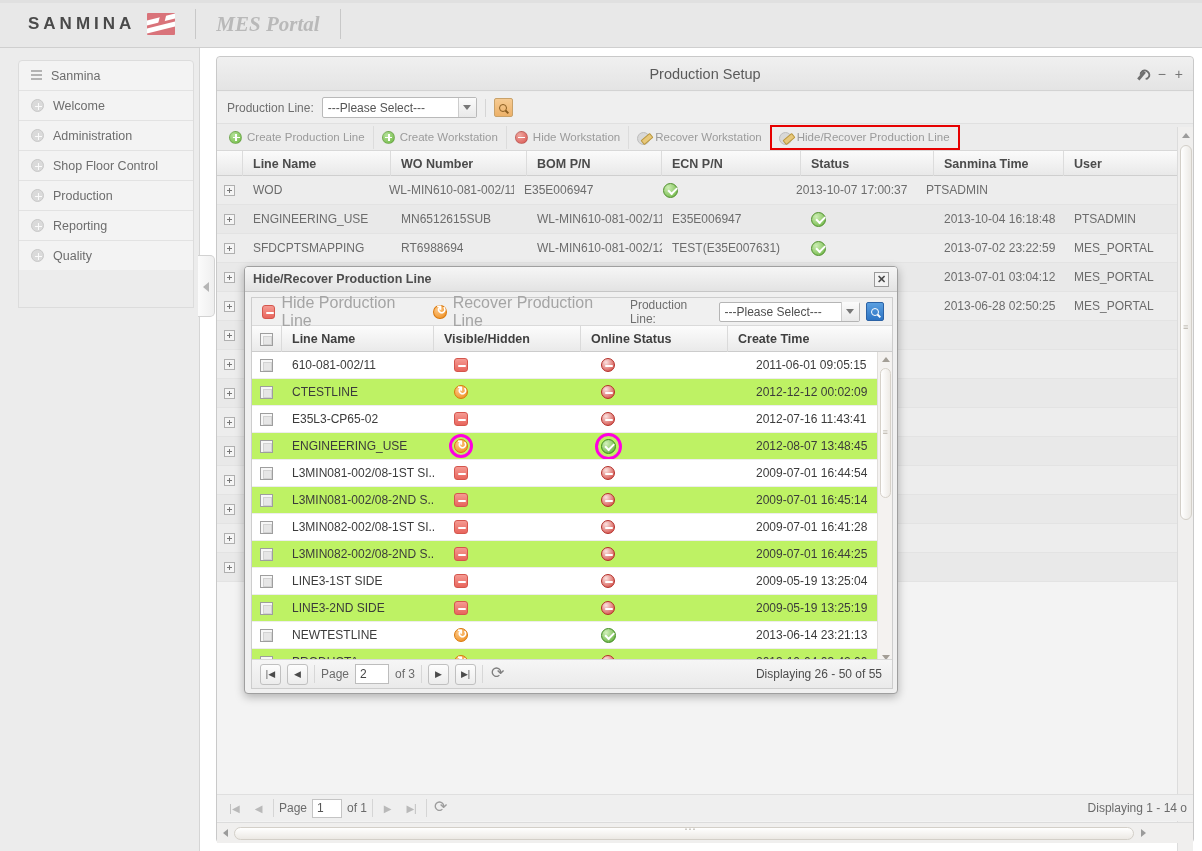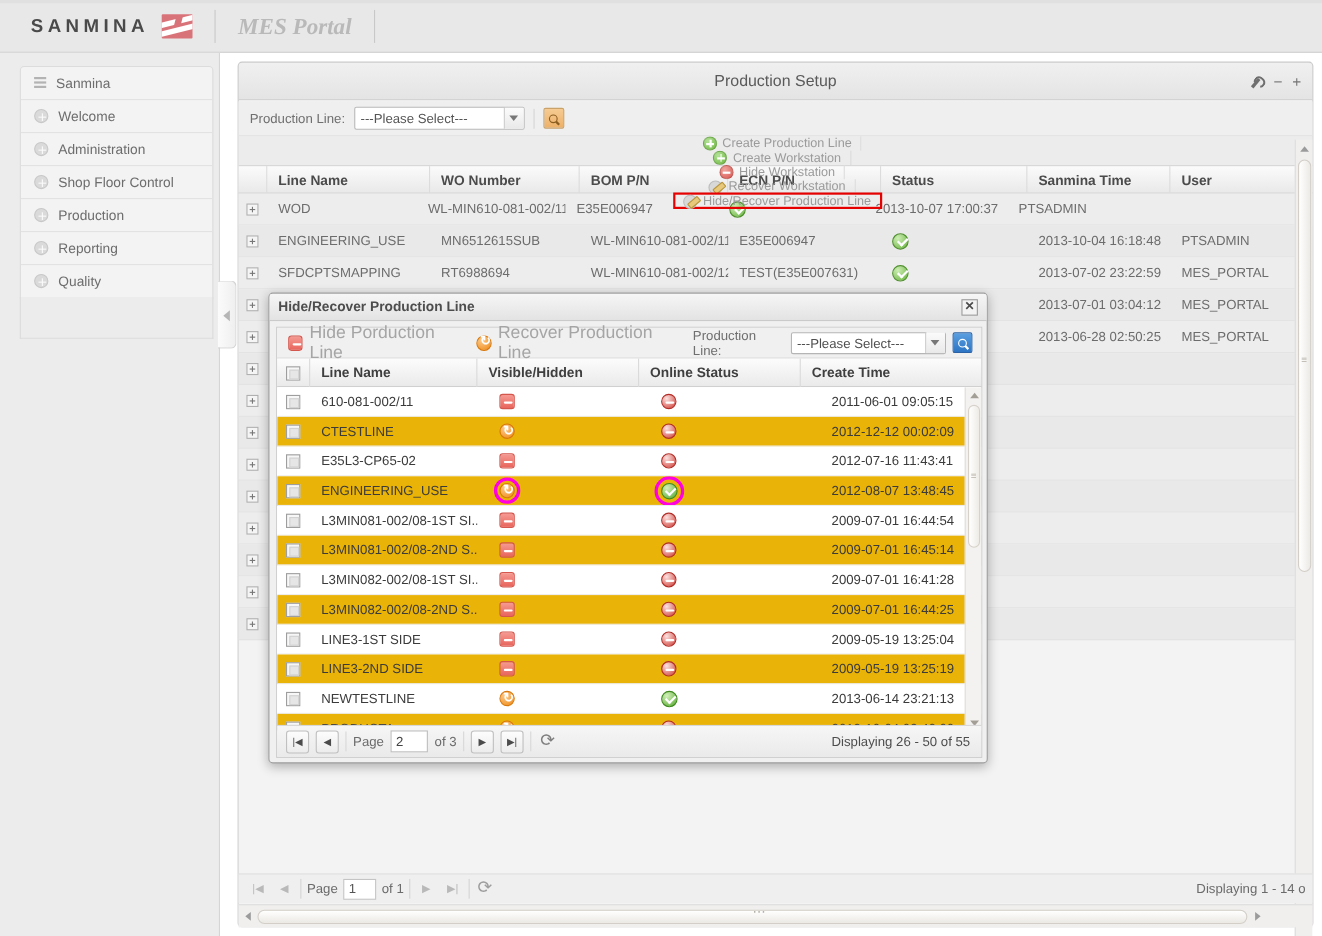--- a/index.html
+++ b/index.html
@@ -149,21 +149,21 @@
     display:flex;align-items:center;justify-content:center;
   }
   .srch-btn.blue{ background:linear-gradient(to bottom,#5a9fe0,#2d74c4); border-color:#2b62a5;}
   .mag{ width:8px;height:8px;border:1.6px solid #fff;border-radius:50%;position:relative;display:inline-block;}
   .mag:after{content:"";position:absolute;right:-3px;bottom:-2px;width:4px;height:1.8px;background:#fff;transform:rotate(45deg);}
   .mag.dark{border-color:#8a5d20;}
   .mag.dark:after{background:#8a5d20;}
 
   .toolrow2{
     height:27px; background:#ececec; border-bottom:1px solid #d8d8d8;
-    display:flex; align-items:center; padding-left:4px; position:relative;flex-direction:column;
+    display:flex; align-items:center; padding-left:4px; position:relative;
   }
   .tbtn{
     display:flex;align-items:center; gap:5px; height:23px; padding:0 8px;
     font-size:11.5px; color:#9b9b9b; cursor:pointer;
     border-right:1px solid #dcdcdc;
   }
   .tbtn.hl{
     outline:2px solid #e60000; outline-offset:-1px; position:relative; z-index:3;
   }
   .ic-circ{
@@ -318,21 +318,21 @@
     border-bottom:1px solid #cccccc; font-size:12.5px; font-weight:bold; color:#3f3f3f;
   }
   .dgh{ display:flex;align-items:center; padding-left:10px; border-right:1px solid #dadada; height:26px;}
   .chk{
     width:13px;height:13px; border:1px solid #9e9e9e; background:#f7f7f7;
     display:inline-block; position:relative; cursor:pointer;
   }
   .chk:after{content:"";position:absolute;left:2px;top:2px;width:7px;height:7px;background:#e6e6e6;border:1px solid #d2d2d2;}
   .dgrid-body{ position:relative; height:312px; overflow:hidden; background:#fff;}
   .drow{ display:flex; height:27px; border-bottom:1px solid #ededed; background:#fff; font-size:12px; color:#3b3b3b;}
-  .drow.alt{ background:#eab308; }
+  .drow.alt{ background:#bef264; }
   .dc{ display:flex;align-items:center; padding-left:10px; height:26px; white-space:nowrap; overflow:hidden;}
   .dc.ctr{ justify-content:flex-start; padding-left:20px;}
   .hl-box{ outline:3px solid #ff00e0; outline-offset:2px; }
   .hl-box2{ outline:3px solid #ff00e0; outline-offset:3px; }
 
   .on-red{
     width:14px;height:14px;border-radius:50%;display:inline-block;position:relative;
     background:radial-gradient(circle at 34% 28%, #fbe2e0, #cf3a33); border:1px solid #b32e28;
   }
   .on-red:before{content:"";position:absolute;left:3px;top:5.6px;width:8px;height:2.2px;background:#fff;border-radius:1px;}

